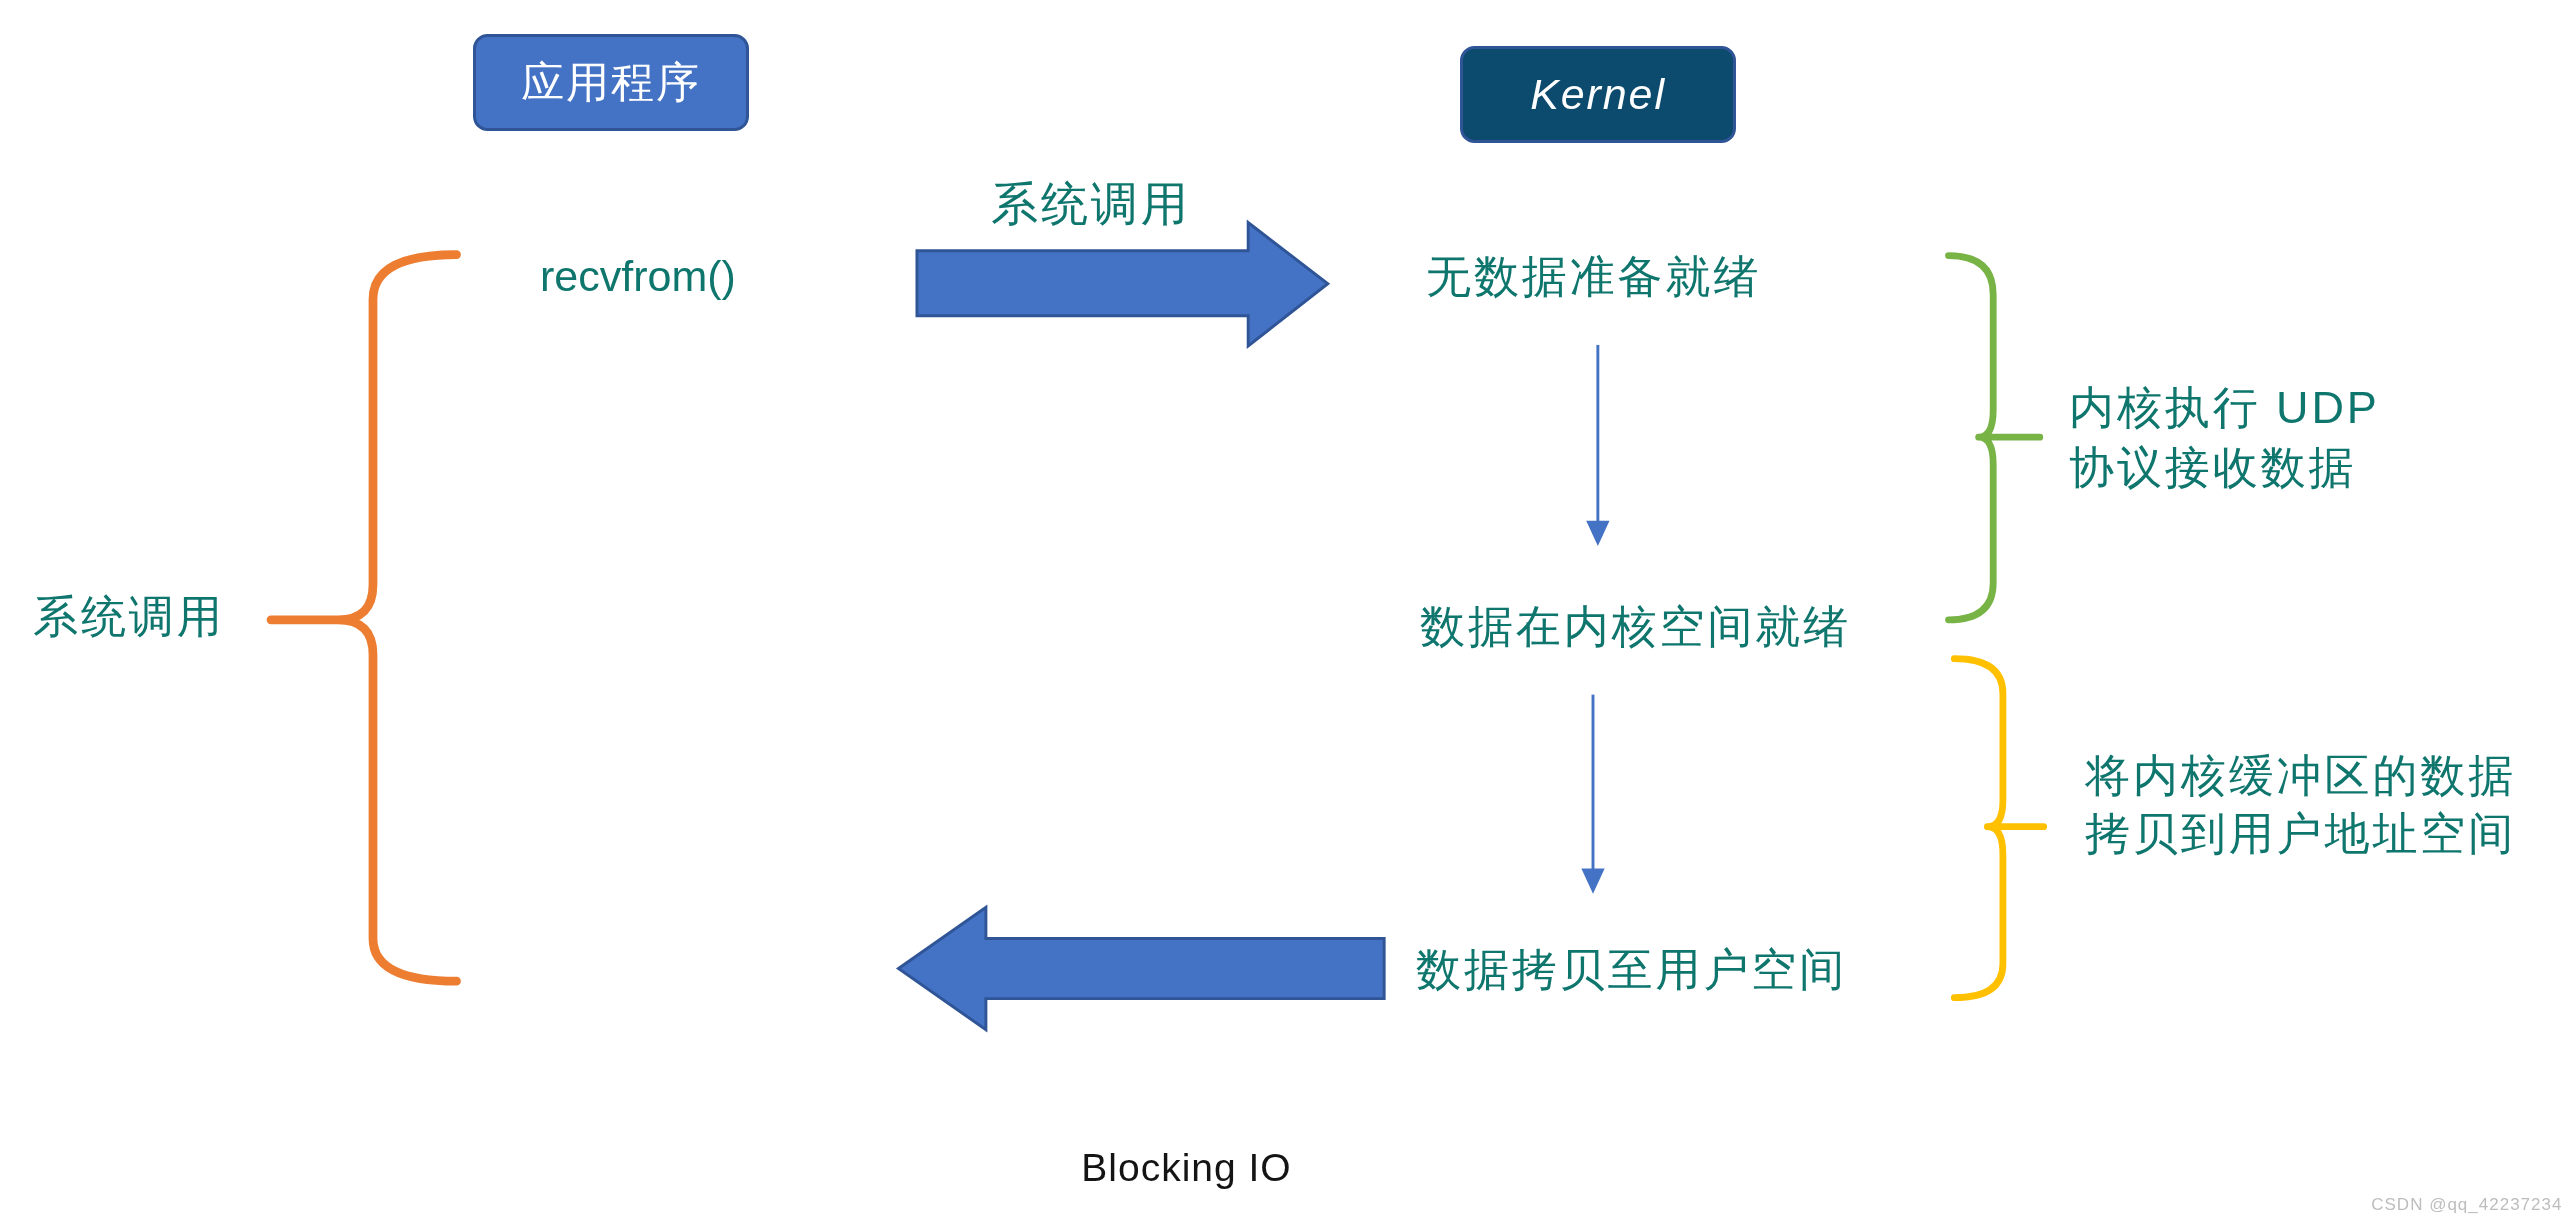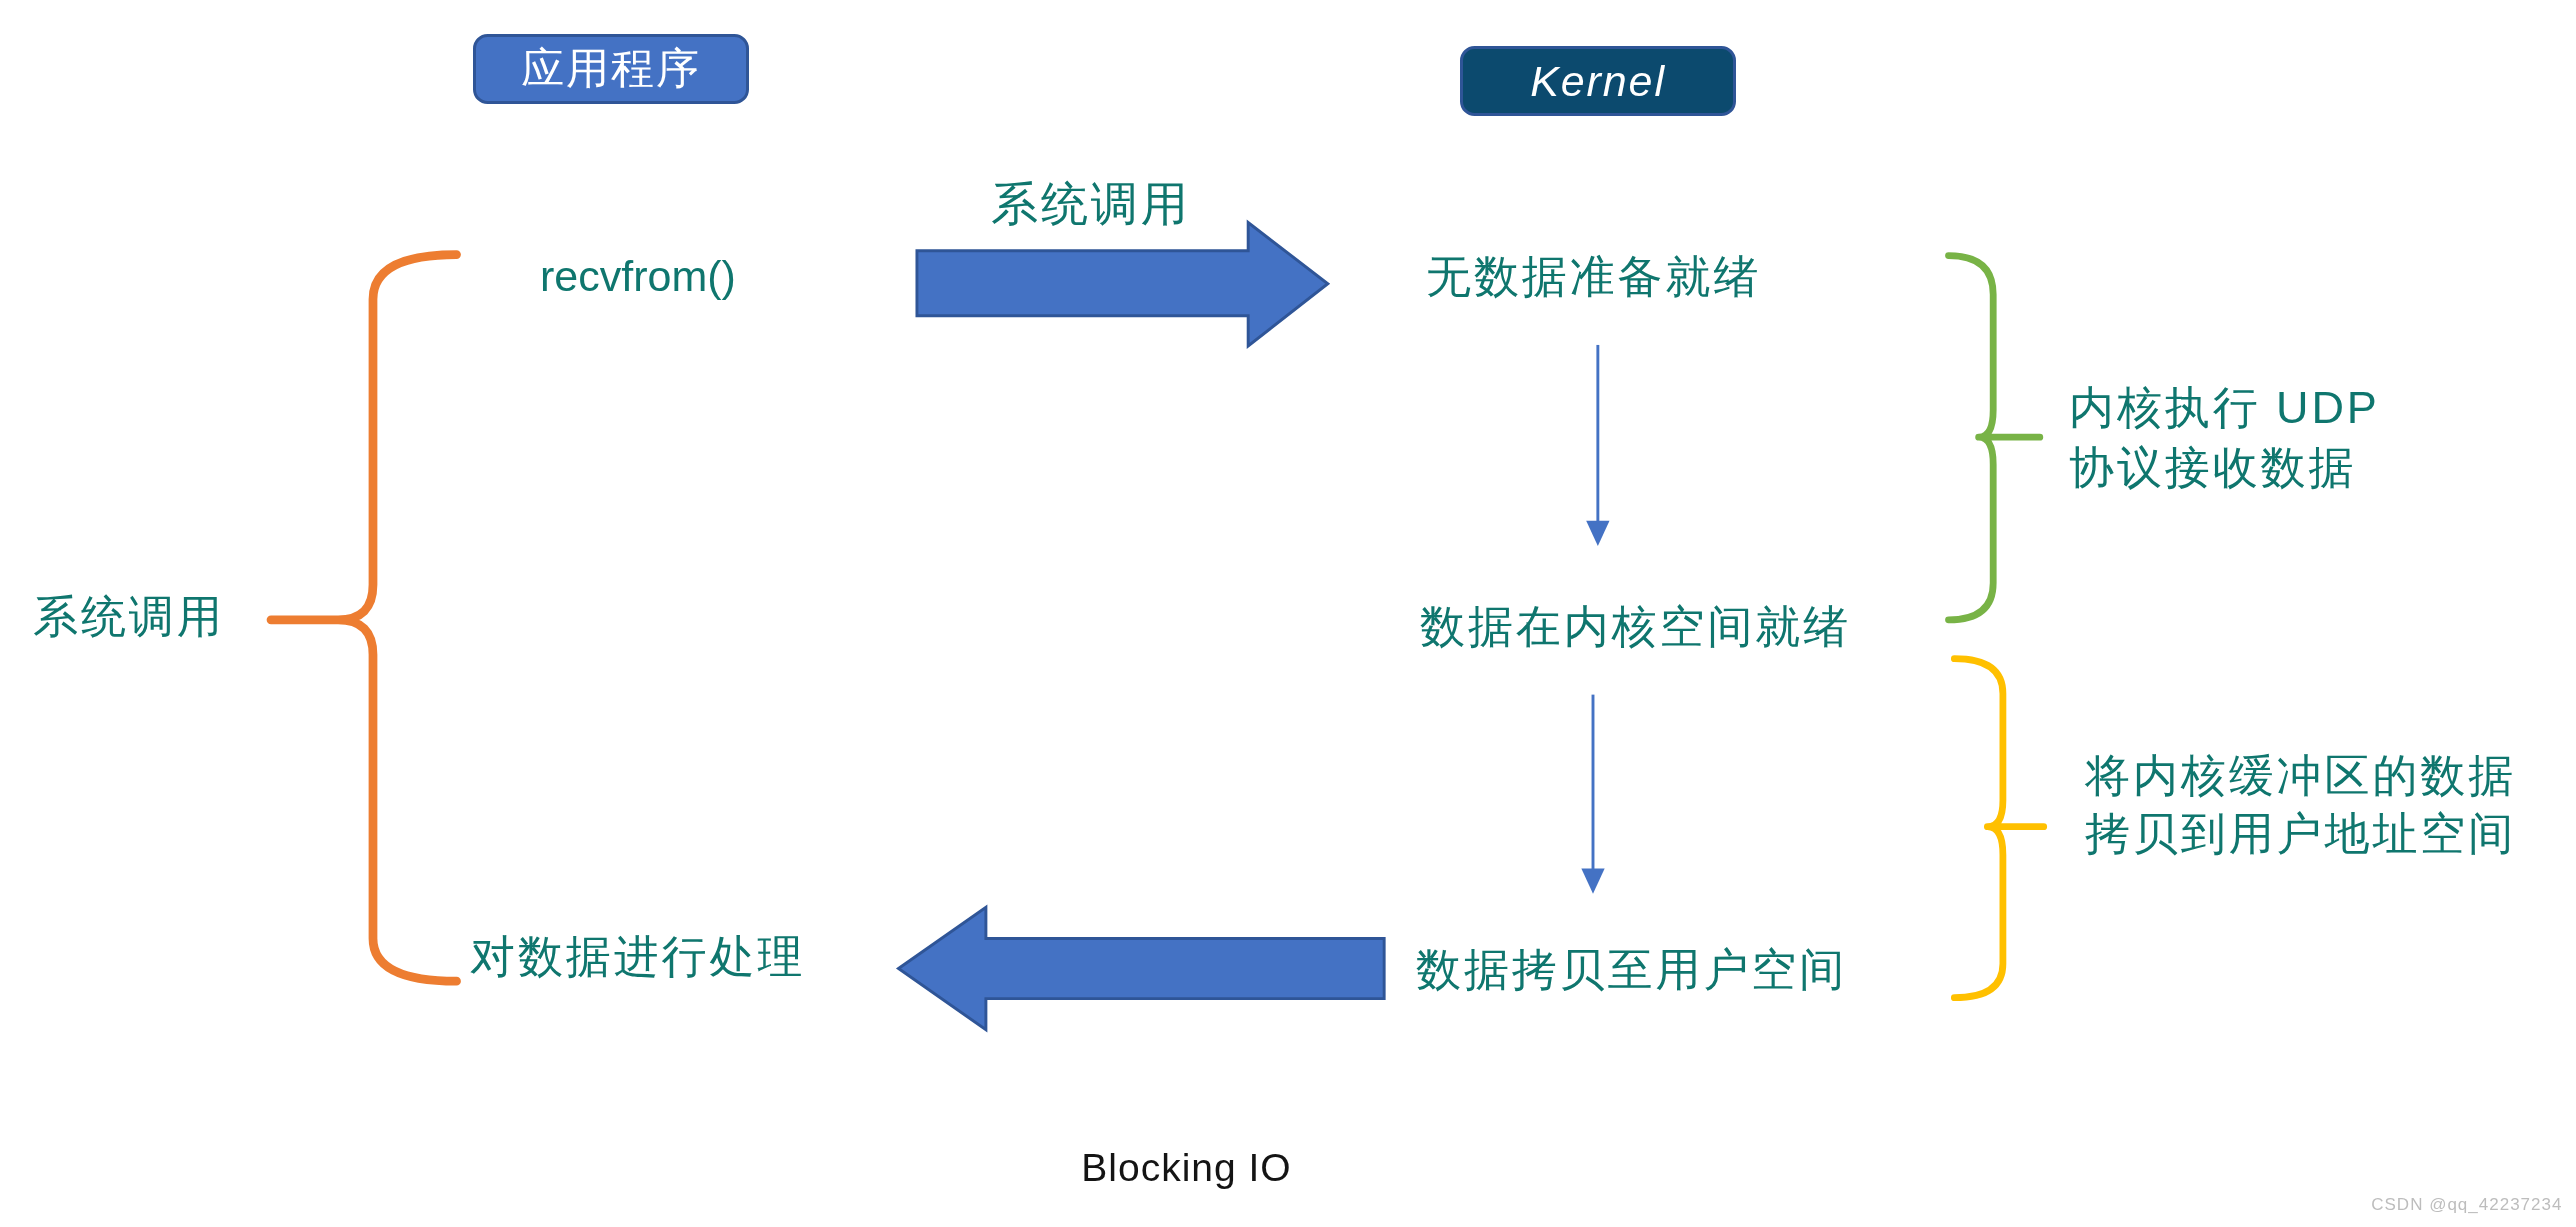--- a/index.html
+++ b/index.html
@@ -15,21 +15,21 @@
     position:absolute;
     color:#0f766e;
     font-size:45px;
     letter-spacing:2.9px;
     white-space:nowrap;
     line-height:1.15;
   }
   .latin{letter-spacing:0;}
   .hdr-box{
     position:absolute;
-    width:276px;height:70px;
+    width:276px;height:97px;
     border:3.9px solid #2F5597;
     border-radius:14.6px;
     display:flex;align-items:center;justify-content:center;
     color:#fff;font-size:43px;letter-spacing:1.9px;
     box-sizing:border-box;
   }
   #app-box{left:473px;top:34px;}
   #kernel-box{left:1460px;top:46px;}
   #recvfrom{left:540px;top:252px;font-size:43px;}
   #syscall{left:991px;top:177px;font-size:47px;}
@@ -83,21 +83,20 @@
   </svg>
 
   <div id="app-box" class="hdr-box" style="background-color: rgb(68, 114, 196); border-color: rgb(47, 85, 151);">
     <span>应用程序</span>
   </div>
   <div id="kernel-box" class="hdr-box" style="background-color: #0c4a6e; border-color: rgb(47, 85, 151); font-style: italic;">
     <span>Kernel</span>
   </div>
 
   <div id="recvfrom" class="txt latin">recvfrom()</div>
-  <div id="process-data" class="txt">对数据进行处理</div>
 
   <div id="syscall" class="txt">系统调用</div>
 
   <div id="no-data" class="txt">无数据准备就绪</div>
   <div id="data-kernel" class="txt">数据在内核空间就绪</div>
   <div id="data-user" class="txt">数据拷贝至用户空间</div>
 
   <div id="block1" class="txt">系统调用</div>
 
   <div id="udp1" class="txt">内核执行 UDP</div>

